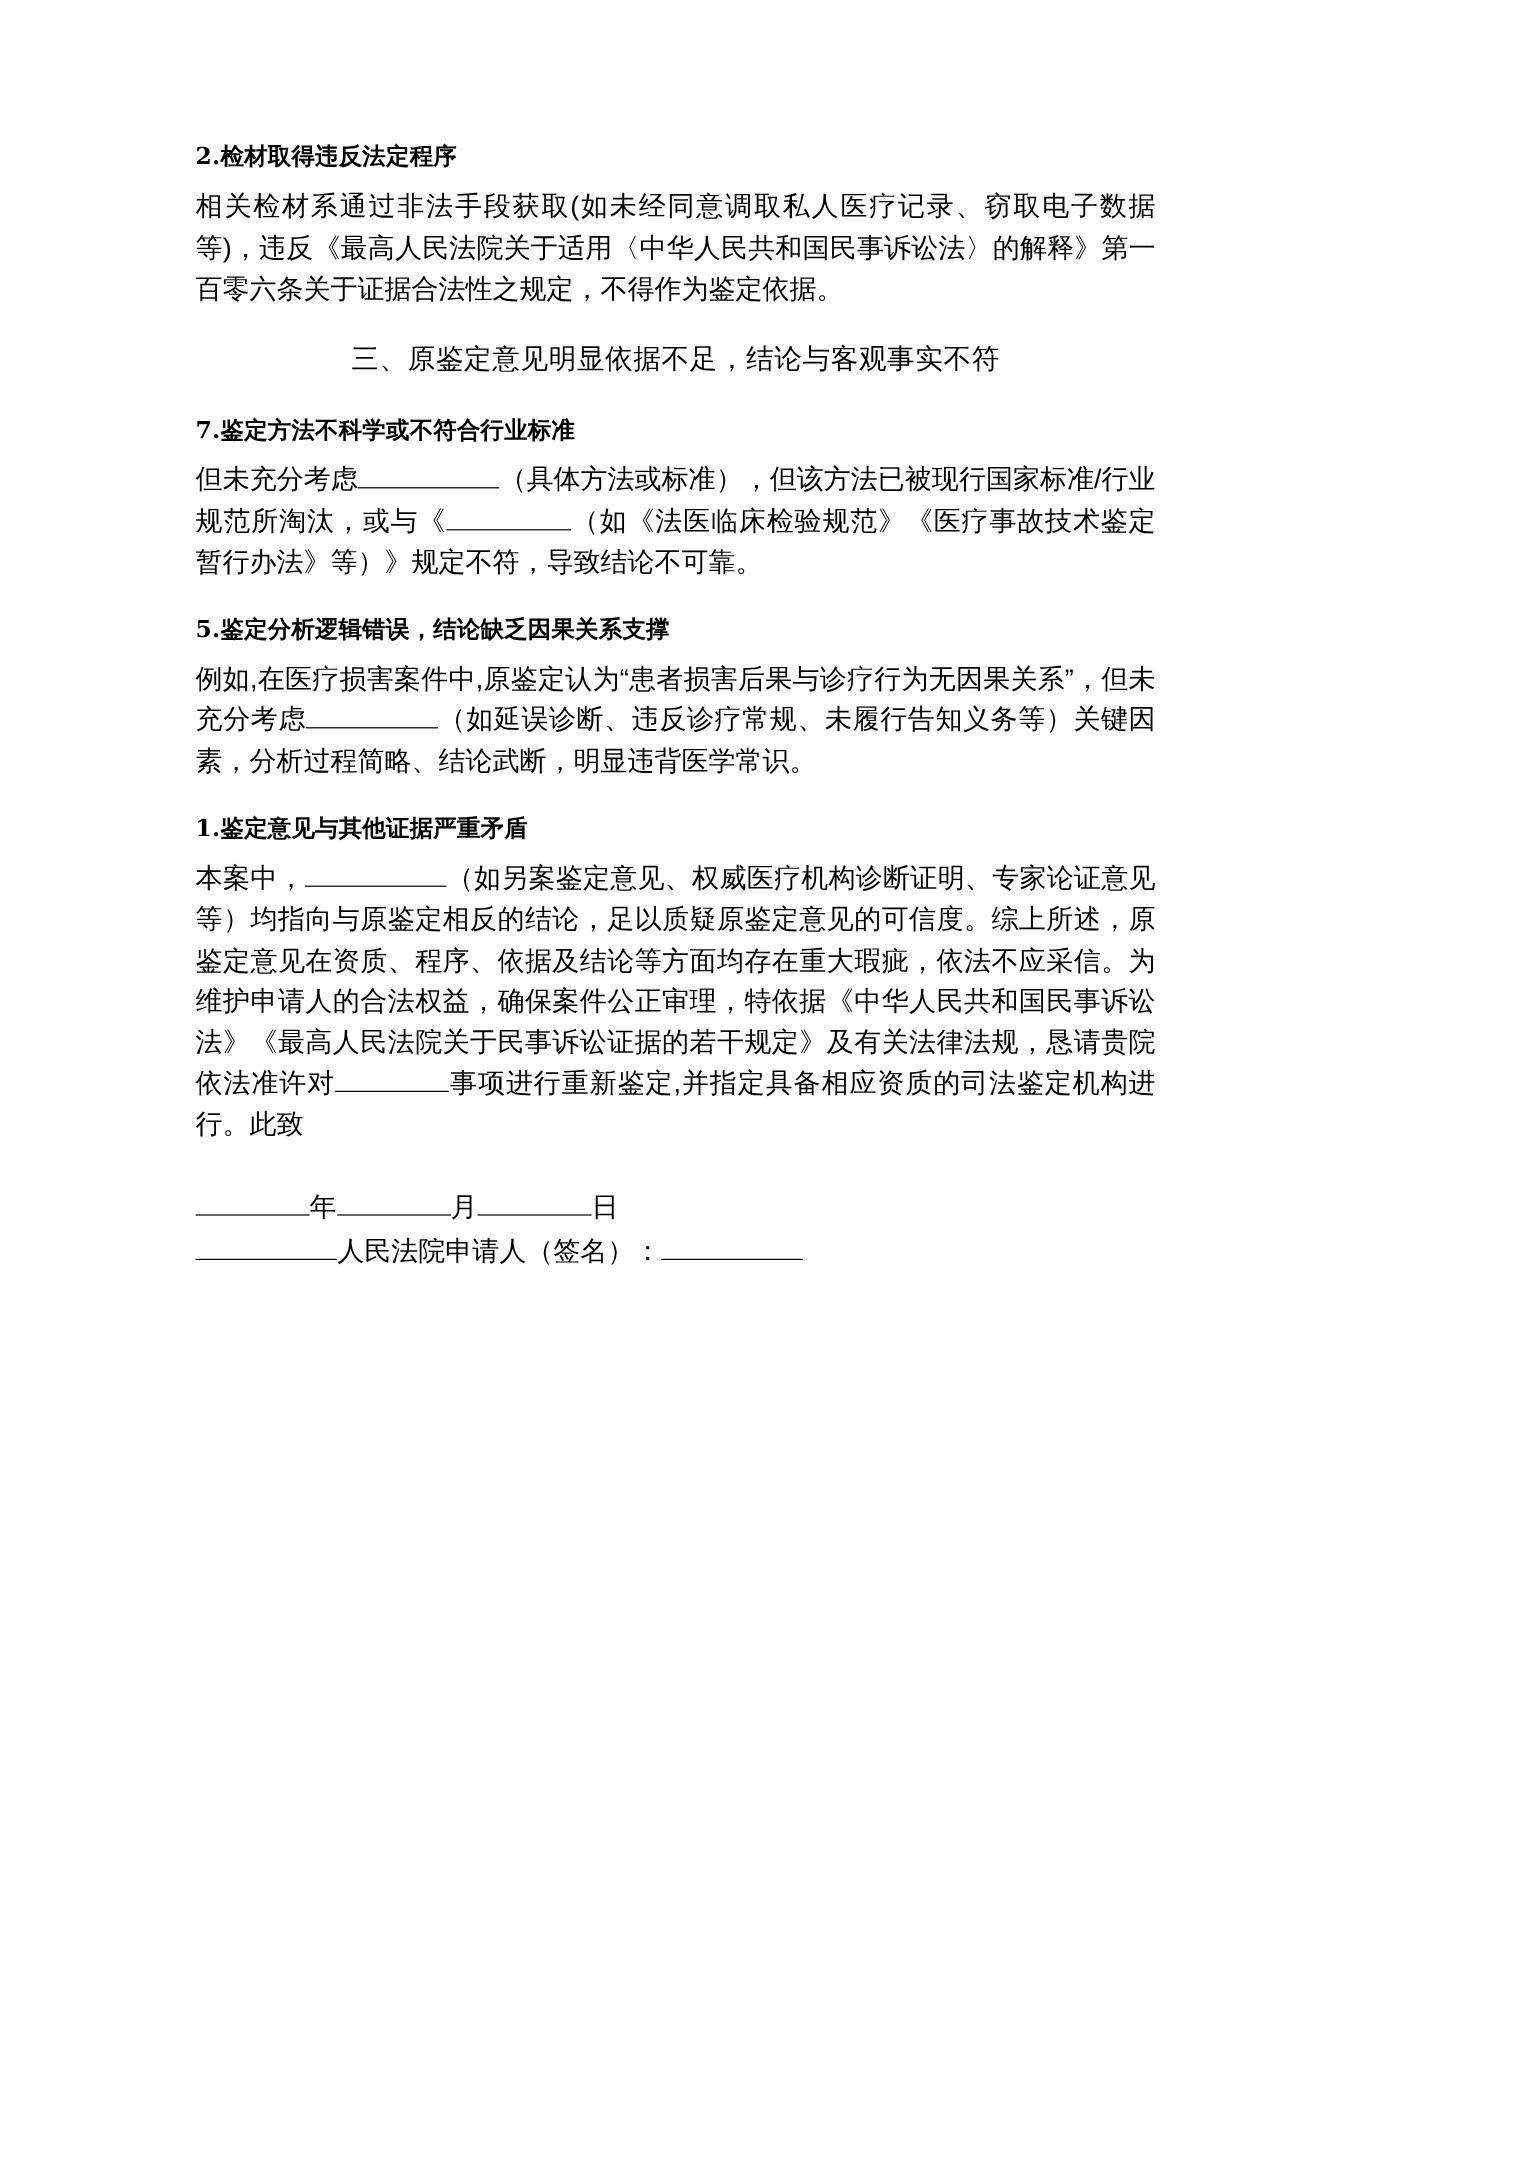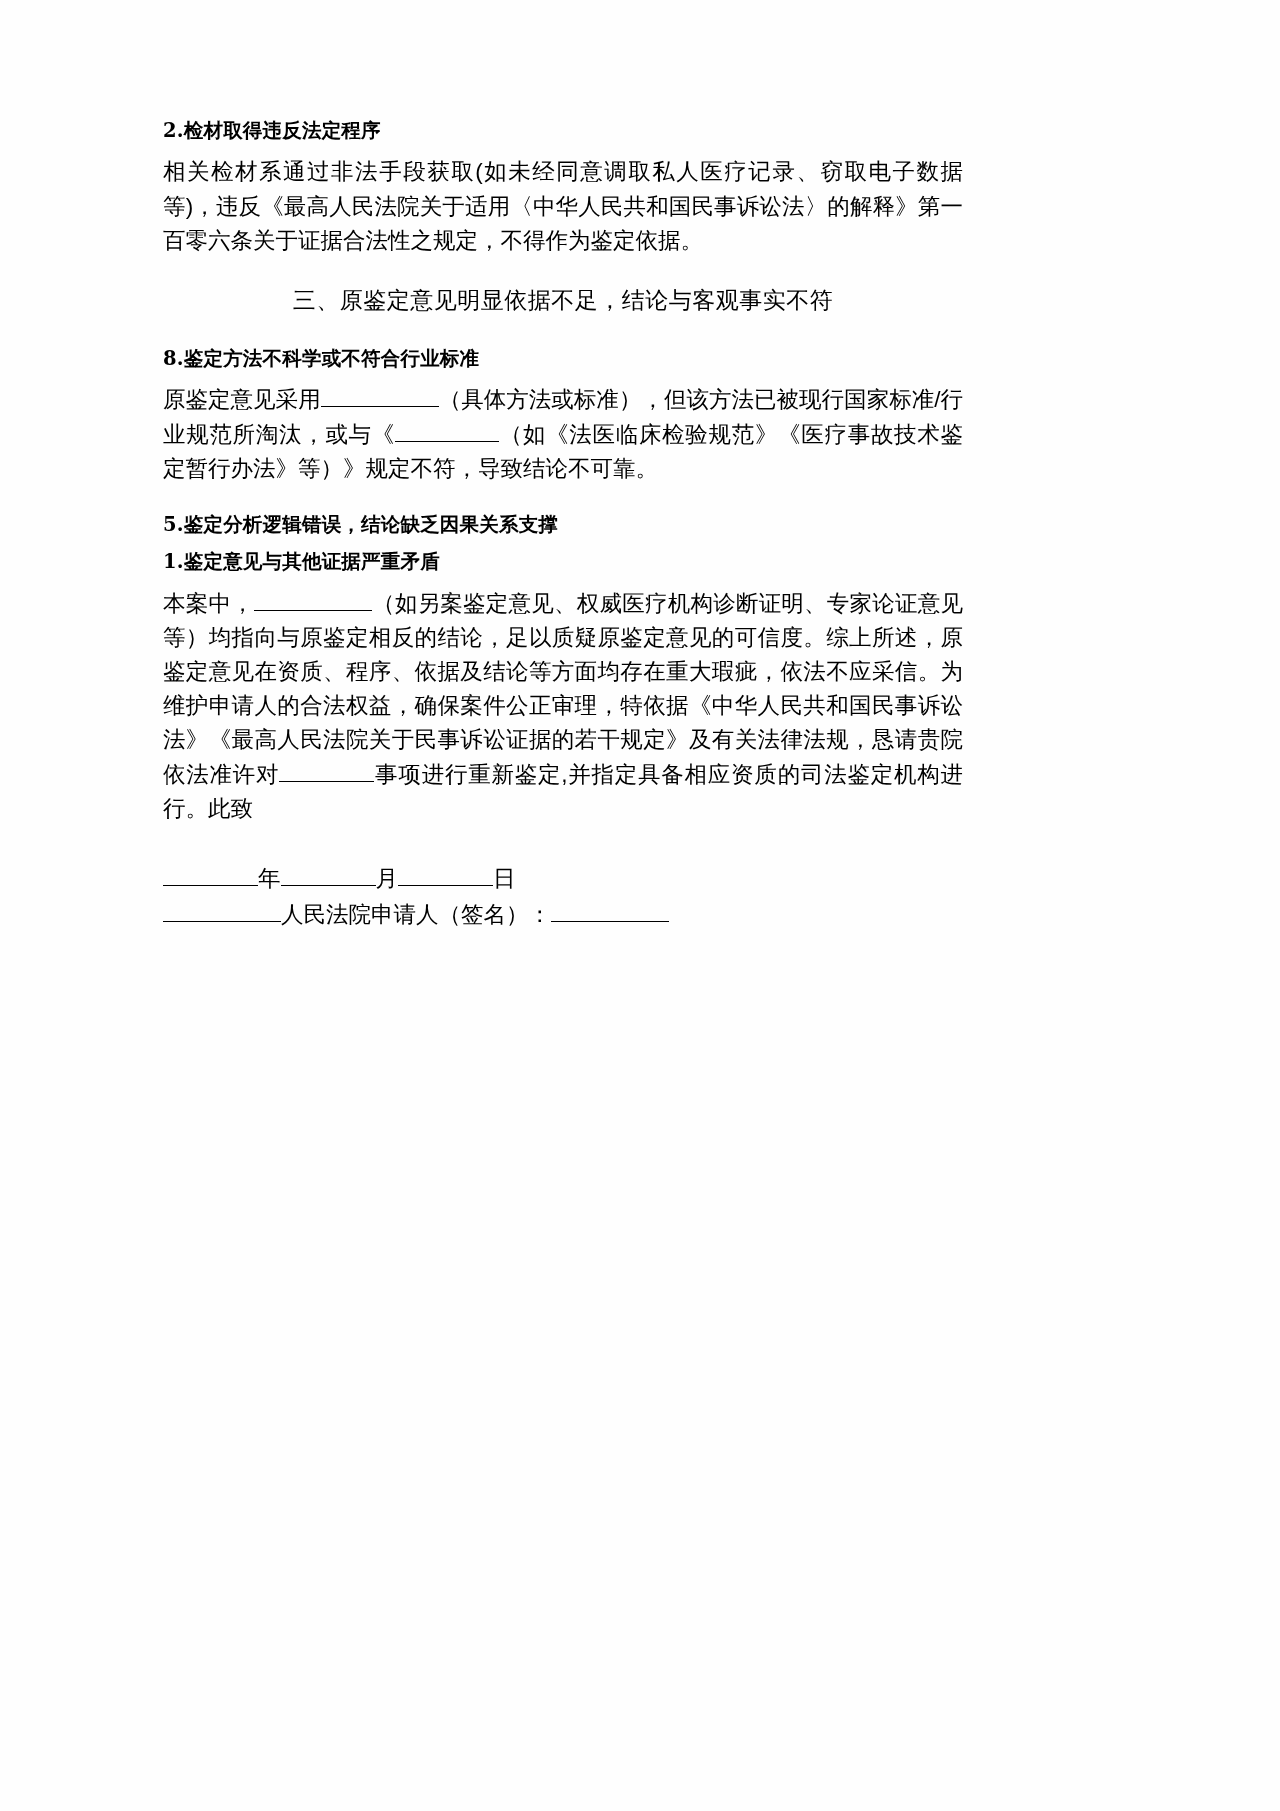--- a/index.html
+++ b/index.html
@@ -88,26 +88,29 @@
 
 <div class="page">
   <div class="content">
 
     <div class="subheading">2.检材取得违反法定程序</div>
 
     <p class="para">相关检材系通过非法手段获取(如未经同意调取私人医疗记录、窃取电子数据等)，违反《最高人民法院关于适用〈中华人民共和国民事诉讼法〉的解释》第一百零六条关于证据合法性之规定，不得作为鉴定依据。</p>
 
     <div class="major-heading">三、原鉴定意见明显依据不足，结论与客观事实不符</div>
 
-    <div class="subheading">8.鉴定方法不科学或不符合行业标准</div>
+    <div class="subheading">7.鉴定方法不科学或不符合行业标准</div>
     <p class="para">
-      <span>原鉴定意见采用</span><span class="blank w1"></span><span>（具体方法或标准），但该方法已被现行国家标准/行业规范所淘汰，或与《</span><span class="blank w2"></span><span>（如《法医临床检验规范》《医疗事故技术鉴定暂行办法》等）》规定不符，导致结论不可靠。</span>
+      <span>但未充分考虑</span><span class="blank w1"></span><span>（具体方法或标准），但该方法已被现行国家标准/行业规范所淘汰，或与《</span><span class="blank w2"></span><span>（如《法医临床检验规范》《医疗事故技术鉴定暂行办法》等）》规定不符，导致结论不可靠。</span>
     </p>
 
     <div class="subheading">5.鉴定分析逻辑错误，结论缺乏因果关系支撑</div>
+    <p class="para">
+      <span>例如,在医疗损害案件中,原鉴定认为“患者损害后果与诊疗行为无因果关系”，但未充分考虑</span><span class="blank w3"></span><span>（如延误诊断、违反诊疗常规、未履行告知义务等）关键因素，分析过程简略、结论武断，明显违背医学常识。</span>
+    </p>
 
     <div class="subheading">1.鉴定意见与其他证据严重矛盾</div>
     <p class="para tight">
       <span>本案中，</span><span class="blank w1"></span><span>（如另案鉴定意见、权威医疗机构诊断证明、专家论证意见等）均指向与原鉴定相反的结论，足以质疑原鉴定意见的可信度。综上所述，原鉴定意见在资质、程序、依据及结论等方面均存在重大瑕疵，依法不应采信。为维护申请人的合法权益，确保案件公正审理，特依据《中华人民共和国民事诉讼法》《最高人民法院关于民事诉讼证据的若干规定》及有关法律法规，恳请贵院依法准许对</span><span class="blank w4"></span><span>事项进行重新鉴定,并指定具备相应资质的司法鉴定机构进行。此致</span>
     </p>
 
     <div class="sign-block">
       <div class="sign-line"><span class="blank w4"></span><span>年</span><span class="blank w4"></span><span>月</span><span class="blank w4"></span><span>日</span></div>
       <div class="sign-line"><span class="blank w1"></span><span>人民法院申请人（签名）：</span><span class="blank w1"></span></div>
     </div>

